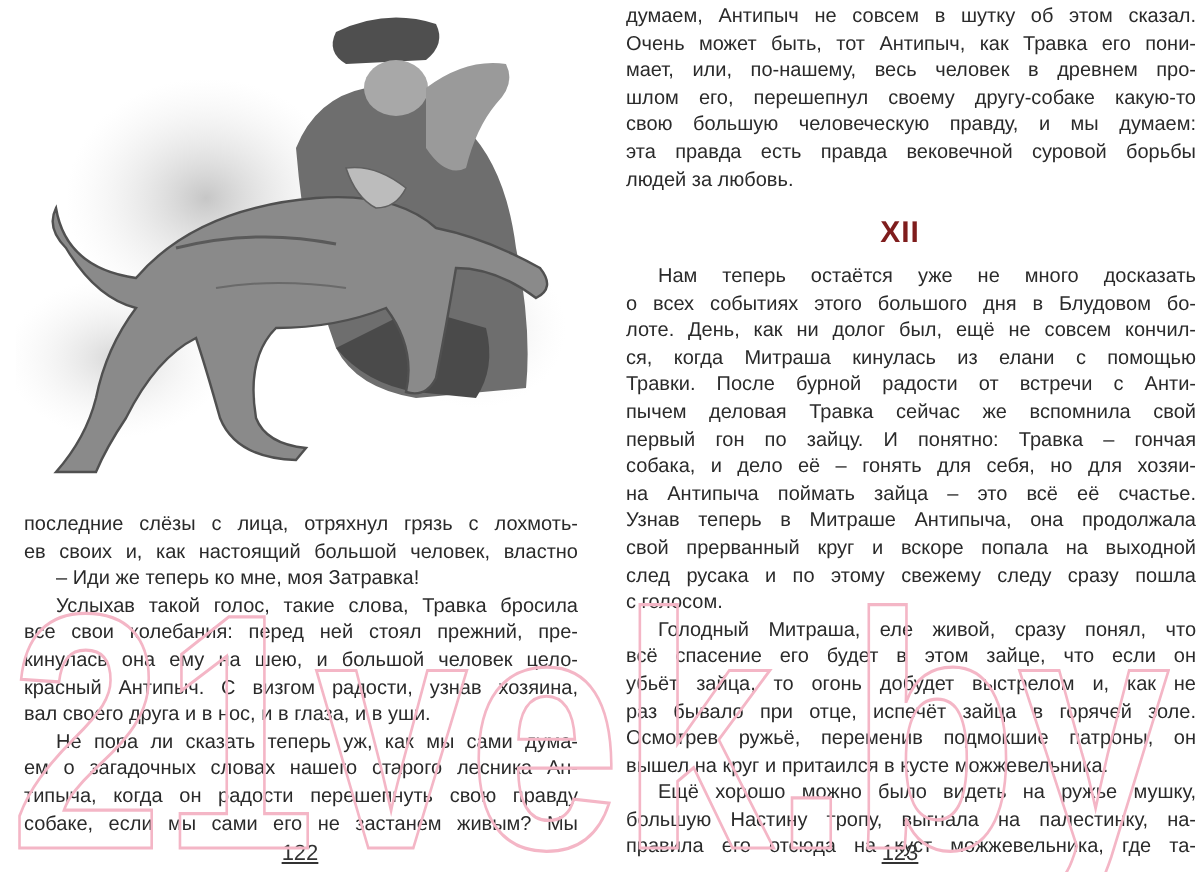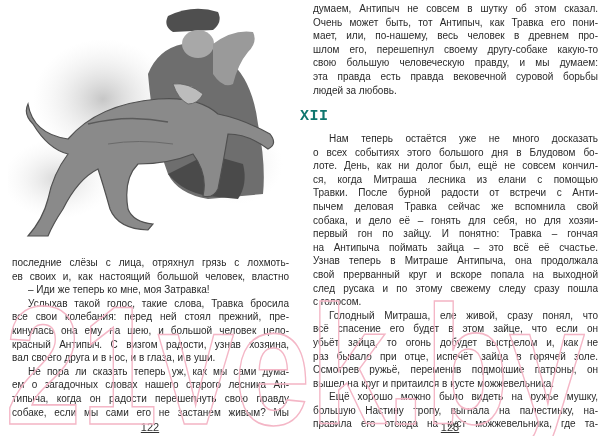--- a/index.html
+++ b/index.html
@@ -32,23 +32,24 @@
   .line {
     display: block; white-space: nowrap;
     text-align-last: justify; text-align: justify;
     height: 13.6px;
   }
   .line.last { text-align-last: left; }
   .line.indent { padding-left: 16px; }
 
   .chapter-heading {
     position: absolute; left: 0; width: 300px; top: 108px;
-    font-family: Liberation Mono, monospace;
+    text-align: center;
+    font-family: Liberation Sans, sans-serif;
     font-weight: bold; font-size: 15px; letter-spacing: 0.5px;
-    color: #0f766e;
+    color: #7f1d1d;
   }
   .page-number {
     position: absolute; top: 421px; width: 300px; text-align: center;
     font-size: 11px; color: #333; text-decoration: underline;
   }
   .watermark {
     position: absolute; left: 5px; top: 296px; width: 580px; height: 140px;
     pointer-events: none;
   }
   .watermark svg { width: 100%; height: 100%; display: block; }
@@ -118,25 +119,25 @@
       <span class="line">эта правда есть правда вековечной суровой борьбы</span>
       <span class="line last">людей за любовь.</span>
     </div>
 
     <div class="chapter-heading">XII</div>
 
     <div class="text-block right-text-main">
       <span class="line indent">Нам теперь остаётся уже не много досказать</span>
       <span class="line">о всех событиях этого большого дня в Блудовом бо-</span>
       <span class="line">лоте. День, как ни долог был, ещё не совсем кончил-</span>
-      <span class="line">ся, когда Митраша лесника из елани с помощью</span>
+      <span class="line">ся, когда Митраша кинулась из елани с помощью</span>
       <span class="line">Травки. После бурной радости от встречи с Анти-</span>
       <span class="line">пычем деловая Травка сейчас же вспомнила свой</span>
+      <span class="line">первый гон по зайцу. И понятно: Травка – гончая</span>
       <span class="line">собака, и дело её – гонять для себя, но для хозяи-</span>
-      <span class="line">первый гон по зайцу. И понятно: Травка – гончая</span>
       <span class="line">на Антипыча поймать зайца – это всё её счастье.</span>
       <span class="line">Узнав теперь в Митраше Антипыча, она продолжала</span>
       <span class="line">свой прерванный круг и вскоре попала на выходной</span>
       <span class="line">след русака и по этому свежему следу сразу пошла</span>
       <span class="line last">с голосом.</span>
       <span class="line indent">Голодный Митраша, еле живой, сразу понял, что</span>
       <span class="line">всё спасение его будет в этом зайце, что если он</span>
       <span class="line">убьёт зайца, то огонь добудет выстрелом и, как не</span>
       <span class="line">раз бывало при отце, испечёт зайца в горячей золе.</span>
       <span class="line">Осмотрев ружьё, переменив подмокшие патроны, он</span>

